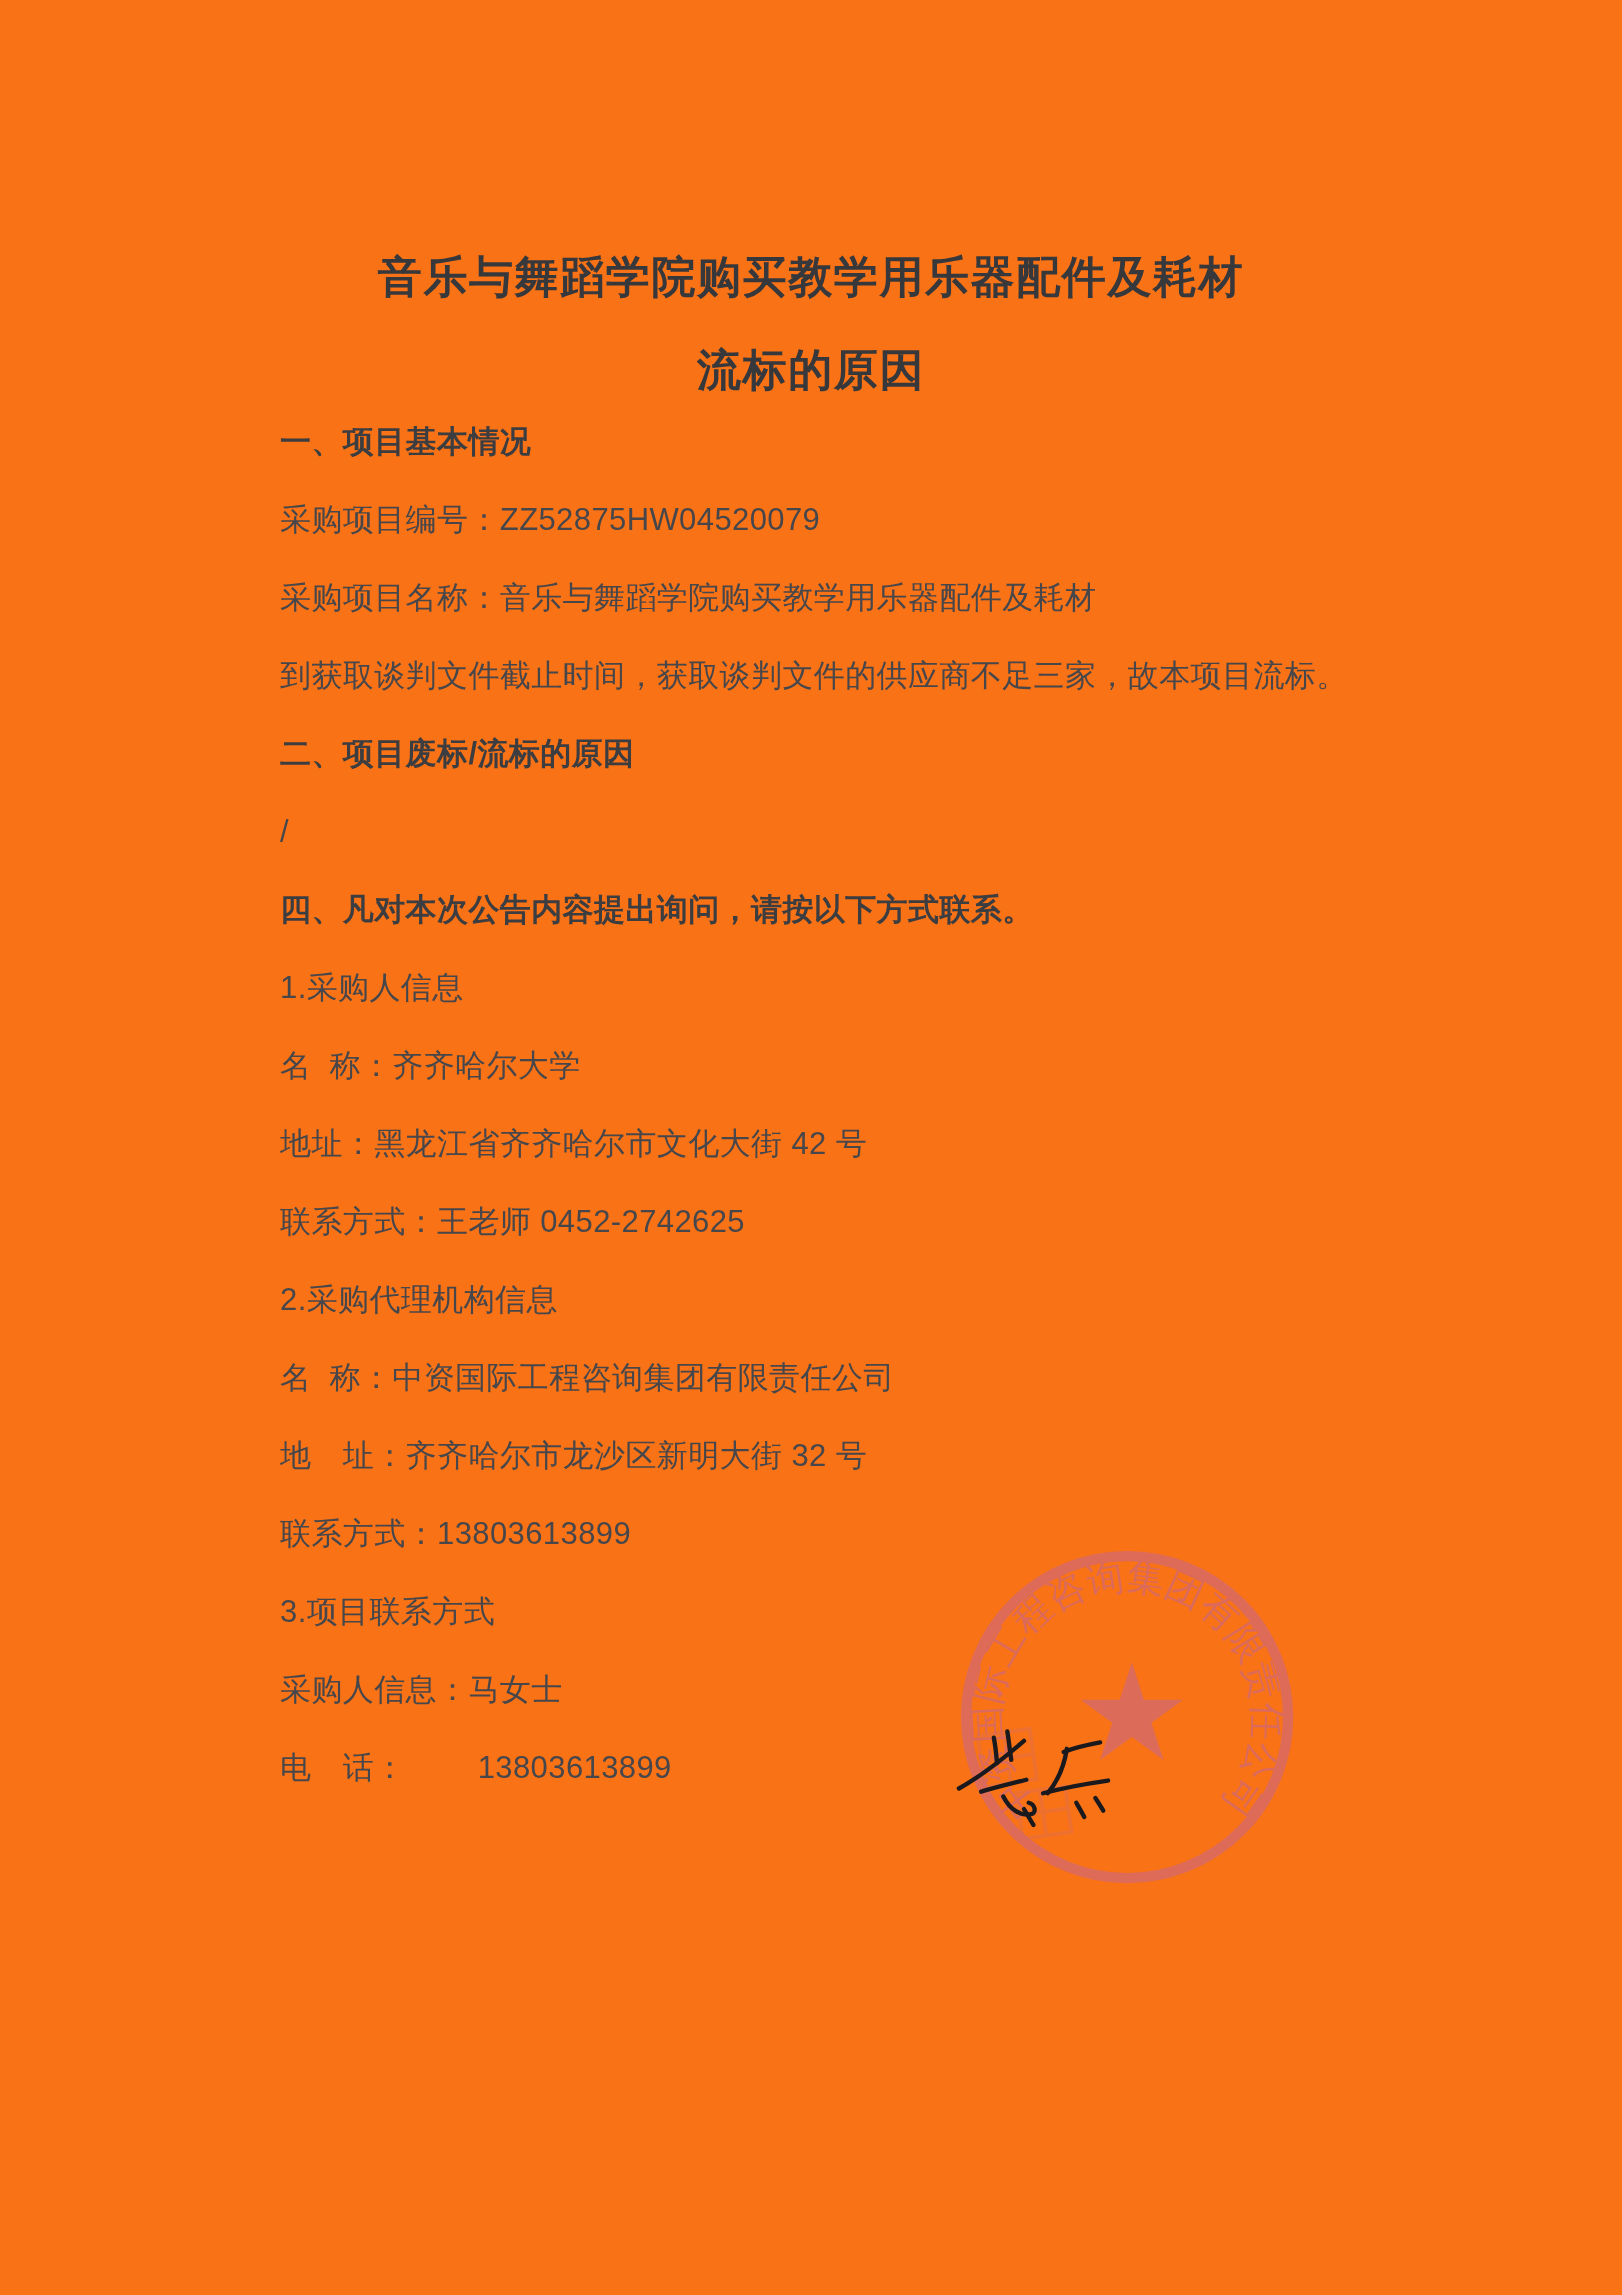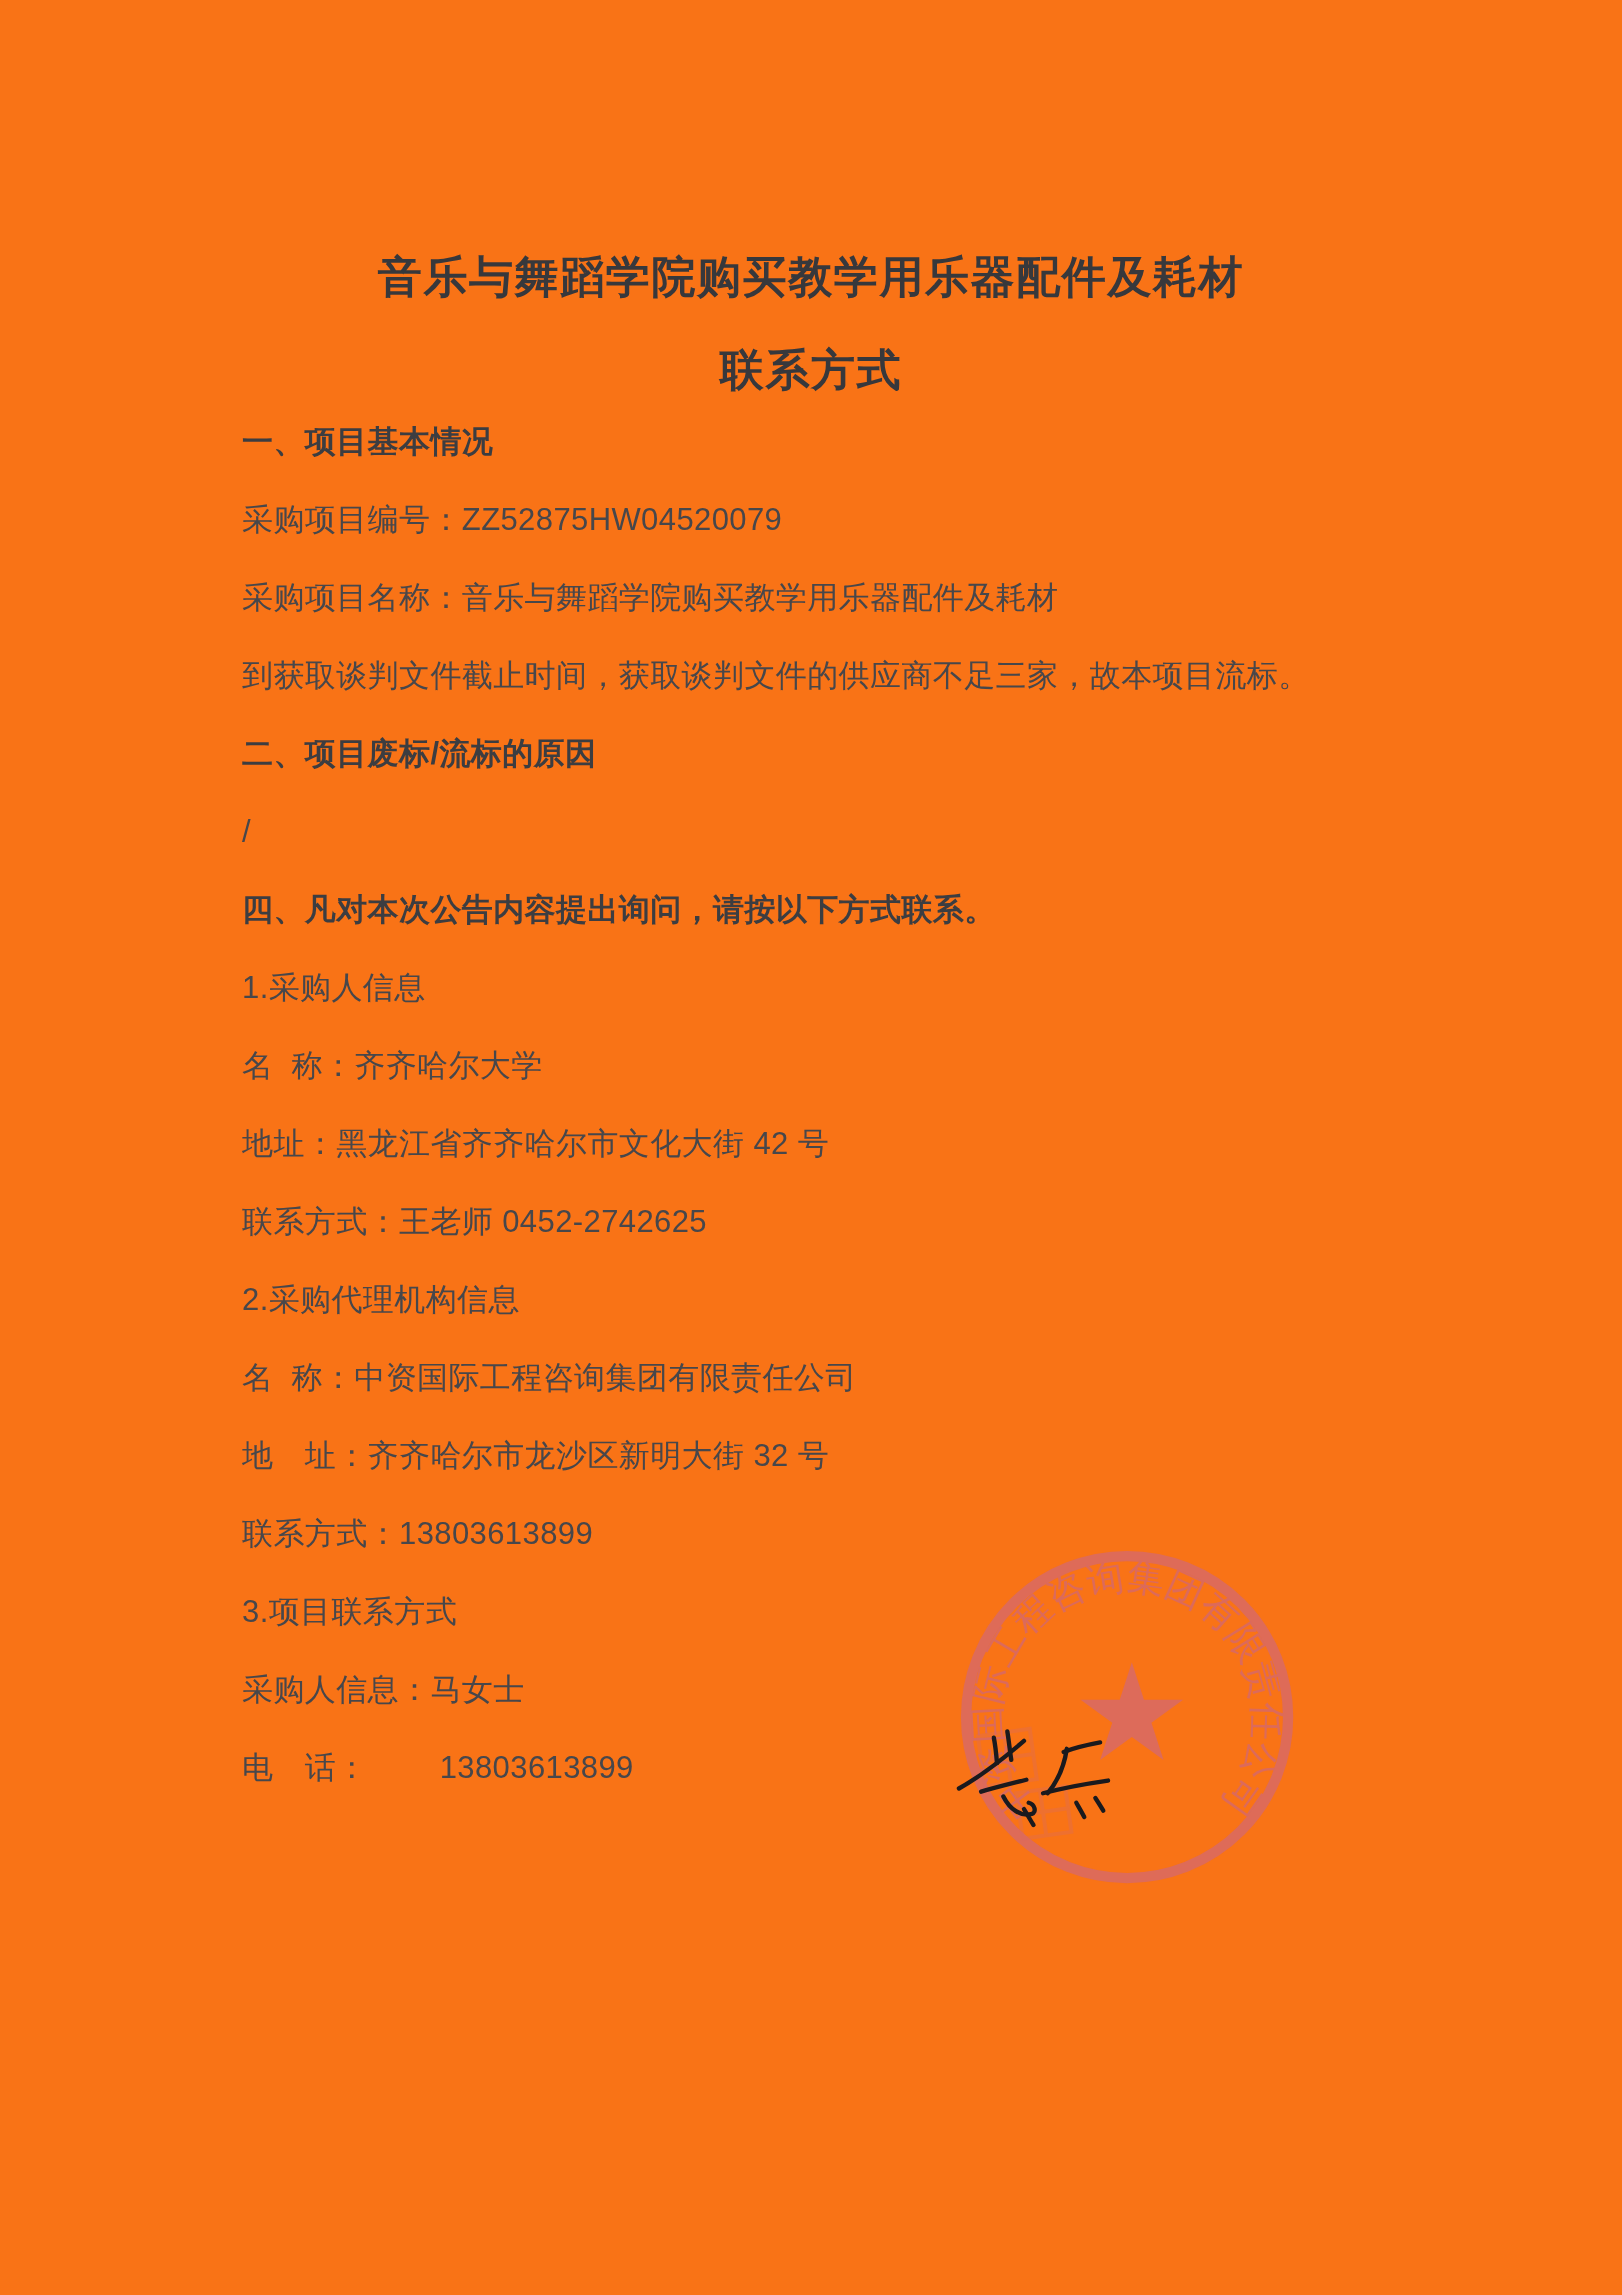--- a/index.html
+++ b/index.html
@@ -32,41 +32,42 @@
     top:403px;
     width:1156px;
     font-size:31px;
     color:#47474b;
   }
   .para{
     height:78px;
     line-height:78px;
     white-space:pre;
     letter-spacing:0.4px;
+    margin-left:38px;
   }
   .para.bold{
     font-weight:bold;
     color:#3c3d41;
   }
   .seal{
     position:absolute;
     left:951px;
     top:1541px;
     width:349px;
     height:349px;
   }
 </style>
 </head>
 <body>
 
 <div class="page">
 
   <div class="titles">
     <div class="title-line">音乐与舞蹈学院购买教学用乐器配件及耗材</div>
-    <div class="title-line">联系方式</div>
+    <div class="title-line">流标的原因</div>
   </div>
 
   <div class="body-text">
     <div class="para bold">一、项目基本情况</div>
     <div class="para">采购项目编号：ZZ52875HW04520079</div>
     <div class="para">采购项目名称：音乐与舞蹈学院购买教学用乐器配件及耗材</div>
     <div class="para">到获取谈判文件截止时间，获取谈判文件的供应商不足三家，故本项目流标。</div>
     <div class="para bold">二、项目废标/流标的原因</div>
     <div class="para">/</div>
     <div class="para bold">四、凡对本次公告内容提出询问，请按以下方式联系。</div>

